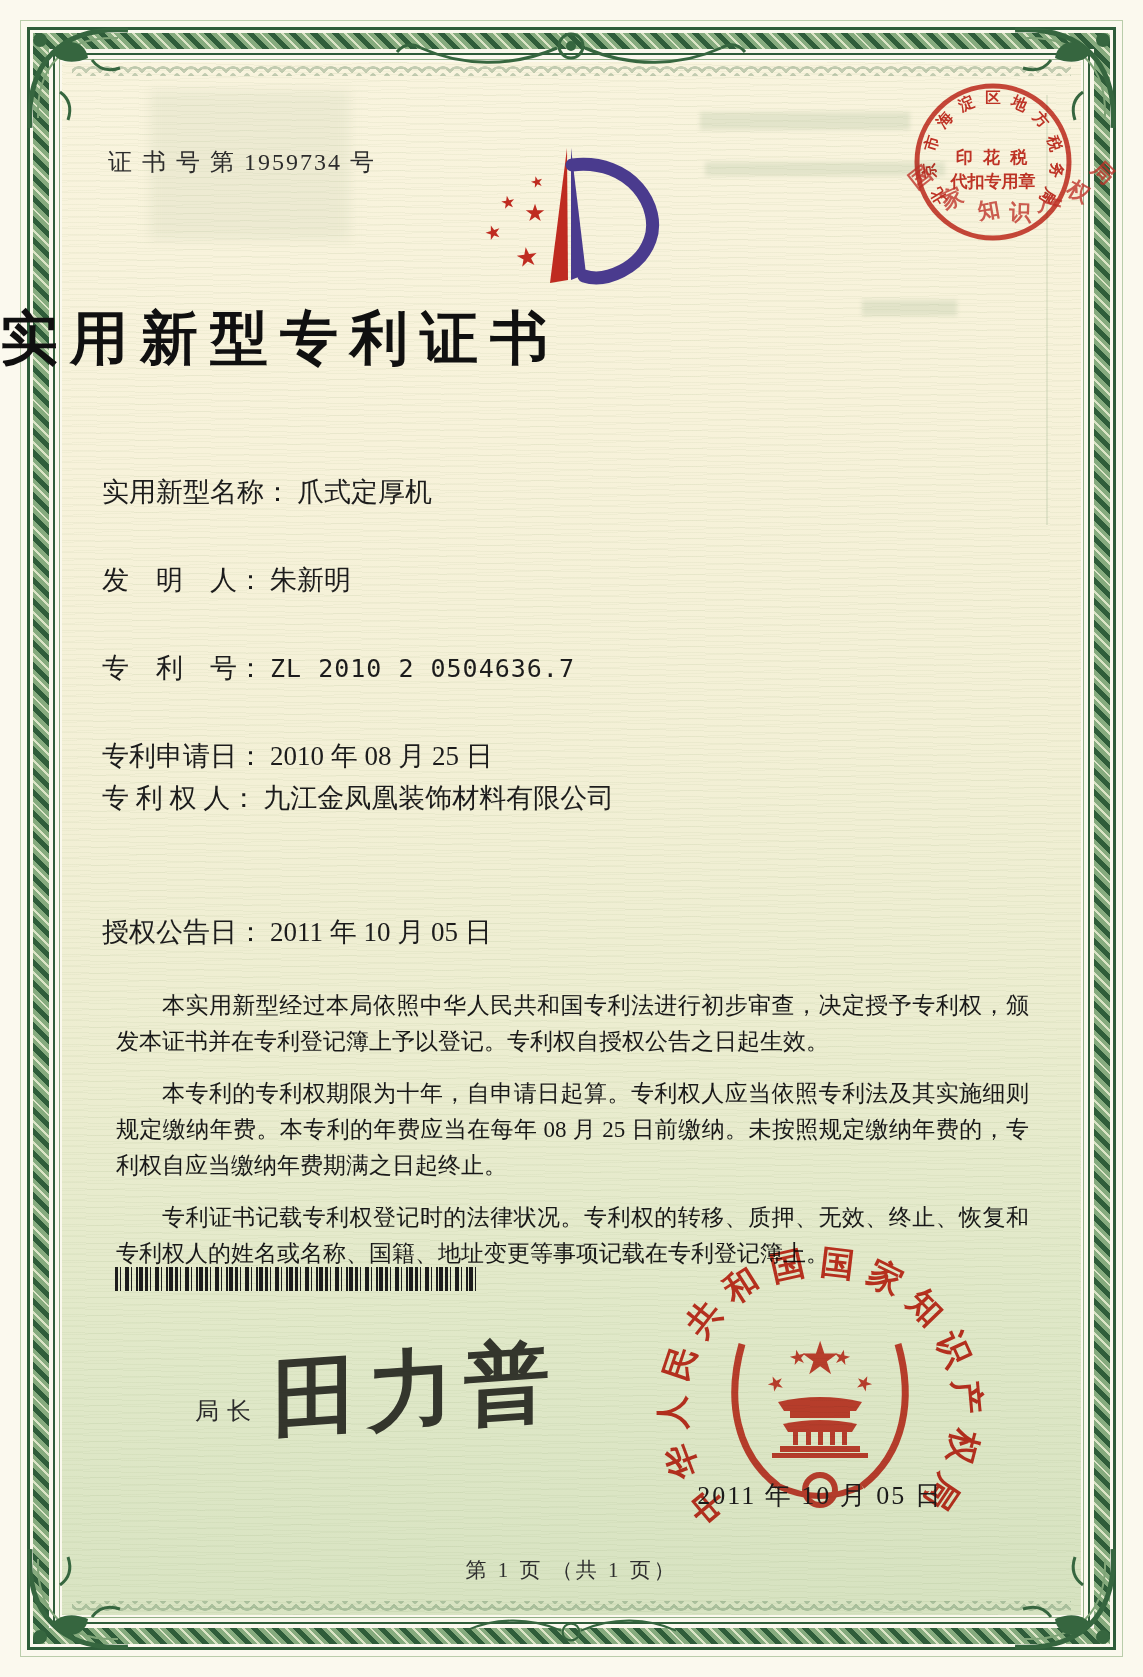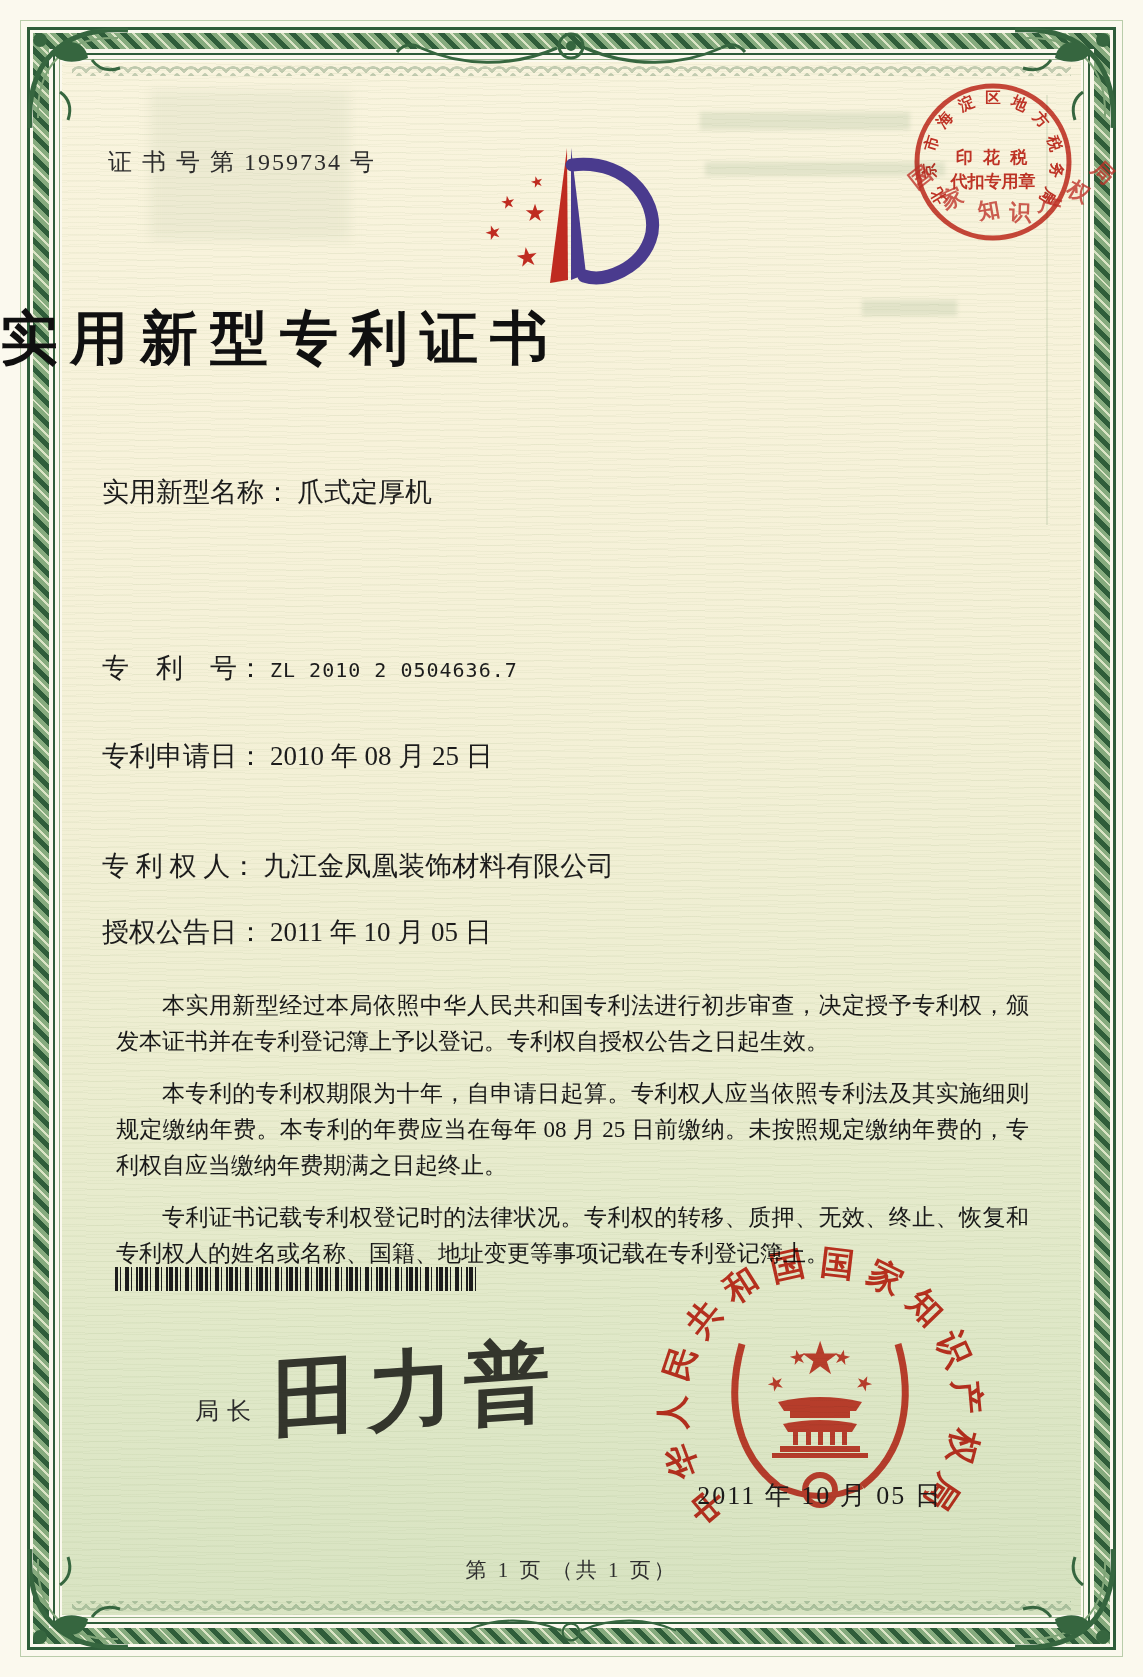--- a/index.html
+++ b/index.html
@@ -34,21 +34,21 @@
   .scallop-top { top:66px; }
   .scallop-bottom { bottom:66px; transform:scaleY(-1); }
   .ghost { position:absolute; background:rgba(168,184,150,.26); filter:blur(2px); pointer-events:none; }
   
   .abs { position:absolute; }
   .certno { left:92px; top:146px; font-size:24px; letter-spacing:2px; color:#2c2c2c;margin-left:16px; }
   .title  { left:0; right:0; top:300px; font-size:58px; font-weight:bold;
             letter-spacing:12px; color:#101010; }
   .field  { left:102px; font-size:27px; color:#1c1c1c; white-space:nowrap; }
   .field .val { margin-left:6px; }
-  .field .mono { font-family:"DejaVu Sans Mono",monospace; font-size:20px; letter-spacing:1px; }
+  .field .mono { font-family:"DejaVu Sans Mono",monospace; font-size:25px; letter-spacing:1px; }
   .paras  { left:100px; width:945px; top:972px; font-size:23px; line-height:36px;
             text-align:justify; color:#181818; }
   .paras p { margin:16px; text-indent:2em; }
   .barcode {
     left:115px; top:1267px; width:361px; height:24px;
     background:repeating-linear-gradient(90deg,
       #1c1c1c 0 3px, transparent 3px 5px,
       #1c1c1c 5px 6px, transparent 6px 10px,
       #1c1c1c 10px 14px, transparent 14px 16px,
       #1c1c1c 16px 17px, transparent 17px 21px,
@@ -125,27 +125,30 @@
       </g>
     <text x="85" y="86" text-anchor="middle" font-size="17" font-weight="bold" fill="#c5352b" letter-spacing="3">印 花 税</text>
     <text x="85" y="110" text-anchor="middle" font-size="17" font-weight="bold" fill="#c5352b">代扣专用章</text>
   </svg>
 
   <div class="abs title z2">实用新型专利证书</div>
 
   <div class="abs field z2" style="top:474px;">
     <span>实用新型名称：</span><span class="val">爪式定厚机</span>
   </div>
+  <div class="abs field z2" style="top:562px;">
+    <span>发　明　人：</span><span class="val">朱新明</span>
+  </div>
   <div class="abs field z2" style="top:650px;">
     <span>专　利　号：</span><span class="val mono">ZL 2010 2 0504636.7</span>
   </div>
   <div class="abs field z2" style="top:738px;">
     <span>专利申请日：</span><span class="val">2010 年 08 月 25 日</span>
   </div>
-  <div class="abs field z2" style="top:848px;font-family:Liberation Serif, serif;">
+  <div class="abs field z2" style="top:780px;font-family:Liberation Serif, serif;">
     <span>专 利 权 人：</span><span class="val">九江金凤凰装饰材料有限公司</span>
   </div>
   <div class="abs field z2" style="top:914px;">
     <span>授权公告日：</span><span class="val">2011 年 10 月 05 日</span>
   </div>
 
   <div class="abs paras z2">
     <p>本实用新型经过本局依照中华人民共和国专利法进行初步审查，决定授予专利权，颁发本证书并在专利登记簿上予以登记。专利权自授权公告之日起生效。</p>
     <p>本专利的专利权期限为十年，自申请日起算。专利权人应当依照专利法及其实施细则规定缴纳年费。本专利的年费应当在每年 08 月 25 日前缴纳。未按照规定缴纳年费的，专利权自应当缴纳年费期满之日起终止。</p>
     <p>专利证书记载专利权登记时的法律状况。专利权的转移、质押、无效、终止、恢复和专利权人的姓名或名称、国籍、地址变更等事项记载在专利登记簿上。</p>

